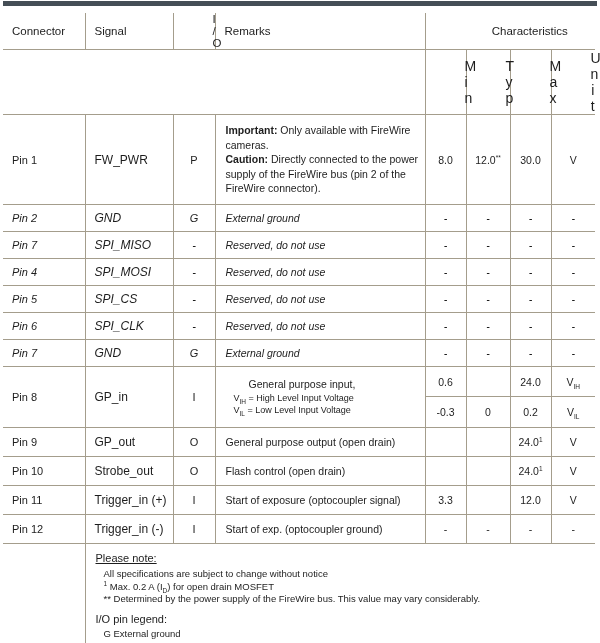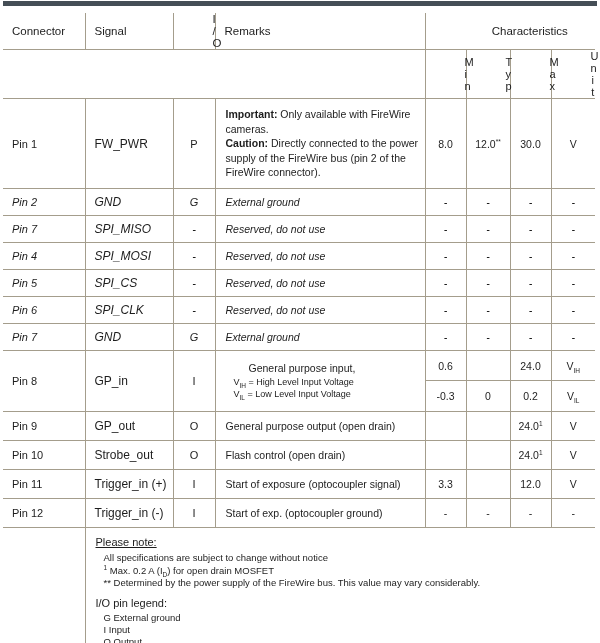--- a/index.html
+++ b/index.html
@@ -32,21 +32,21 @@
   }
   .bL{border-left:1px solid var(--line);}
   .bB{border-bottom:1px solid var(--line);}
 
   
   thead th{font-size:11.5px;}
   th.hleft{text-align:left;padding-left:9px;}
   th.hcenter{text-align:center;padding-left:39px;}
   tr.hrow1{height:29px;}
   tr.hrow2{height:28px;}
-  tr.hrow2 th{font-size:11px;}
+  tr.hrow2 th{font-size:14px;}
 
   
   td.pin{font-size:11px;text-align:left;padding-left:9px;}
   td.sig{font-size:12px;text-align:left;padding-left:9px;}
   td.io{font-size:11px;text-align:center;}
   td.rem{font-size:10.5px;text-align:left;padding-left:10px;padding-right:6px;line-height:13px;}
   td.val{font-size:10.5px;text-align:center;}
   tr.r-tall{height:90px;}
   tr.r-std{height:27px;font-style:italic;}
   tr.r-sub1{height:30px;}

